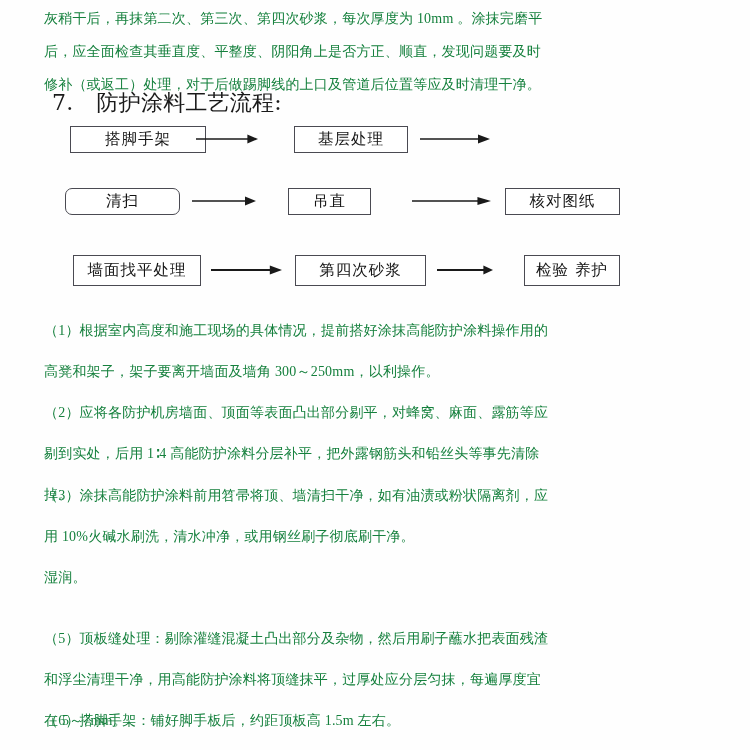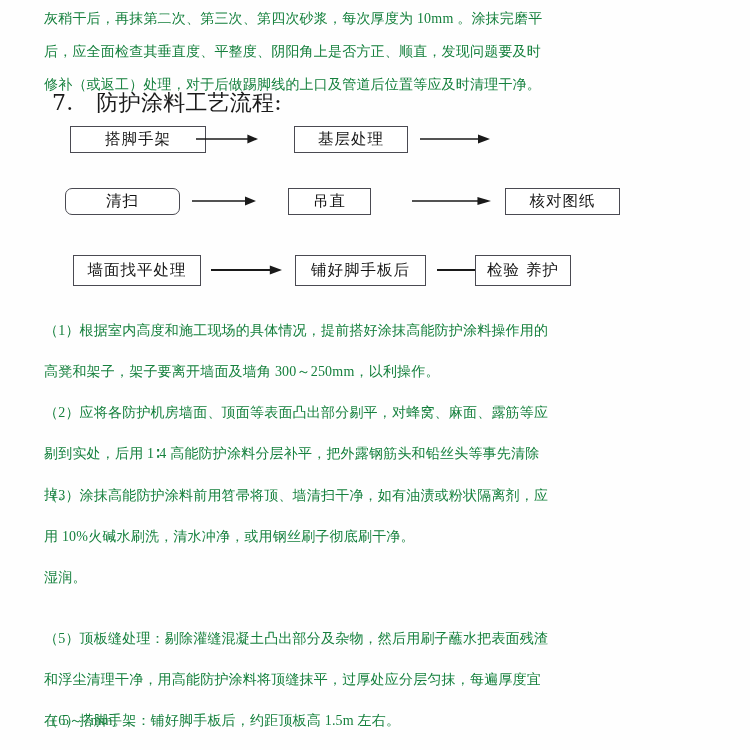--- a/index.html
+++ b/index.html
@@ -153,28 +153,28 @@
     </div>
     <div class="fbox r2" id="b-r2-2" style="left: 505px; width: 115px;">核对图纸</div>
 
     <div class="fbox r3" id="b-r3-0" style="left: 73px; width: 128px;">墙面找平处理</div>
     <div class="farrow r3" id="a-r3-0" style="left: 211px; width: 71px; top: 147px;">
       <svg width="71" height="10" viewBox="0 0 70 10" preserveAspectRatio="none">
         <line x1="0" y1="5" x2="60" y2="5" stroke="#1a1a1a" stroke-width="1.8"></line>
         <polygon points="58,0.5 70,5 58,9.5" fill="#1a1a1a"></polygon>
       </svg>
     </div>
-    <div class="fbox r3" id="b-r3-1" style="left: 295px; width: 131px;">铺好脚手板后</div>
+    <div class="fbox r3" id="b-r3-1" style="left: 295px; width: 131px;">第四次砂浆</div>
     <div class="farrow r3" id="a-r3-1" style="left: 437px; width: 56px; top: 147px;">
       <svg width="56" height="10" viewBox="0 0 70 10" preserveAspectRatio="none">
         <line x1="0" y1="5" x2="60" y2="5" stroke="#1a1a1a" stroke-width="1.8"></line>
         <polygon points="58,0.5 70,5 58,9.5" fill="#1a1a1a"></polygon>
       </svg>
     </div>
-    <div class="fbox r3" id="b-r3-2" style="left: 475px; width: 96px;">检验 养护</div>
+    <div class="fbox r3" id="b-r3-2" style="left: 524px; width: 96px;">检验 养护</div>
   </div>
 
   <div class="para lower p1">
     <span class="ln">（1）根据室内高度和施工现场的具体情况，提前搭好涂抹高能防护涂料操作用的</span>
     <span class="ln">高凳和架子，架子要离开墙面及墙角 300～250mm，以利操作。</span>
   </div>
 
   <div class="para lower p2">
     <span class="ln">（2）应将各防护机房墙面、顶面等表面凸出部分剔平，对蜂窝、麻面、露筋等应</span>
     <span class="ln">剔到实处，后用 1∶4 高能防护涂料分层补平，把外露钢筋头和铅丝头等事先清除</span>

